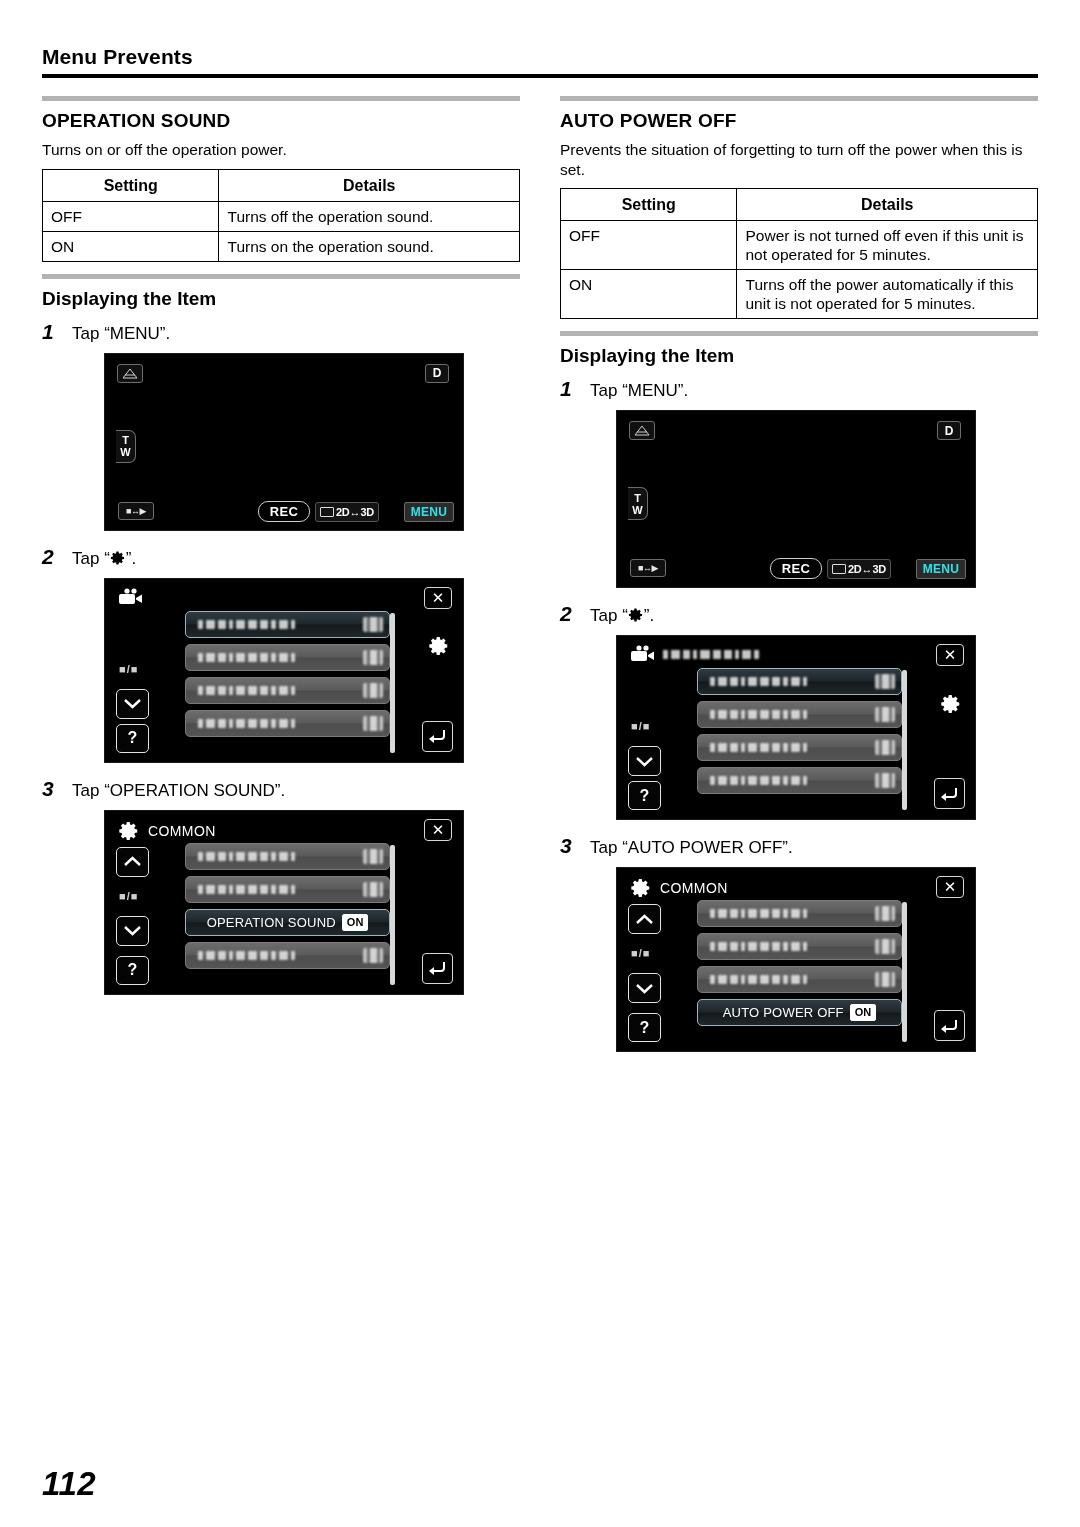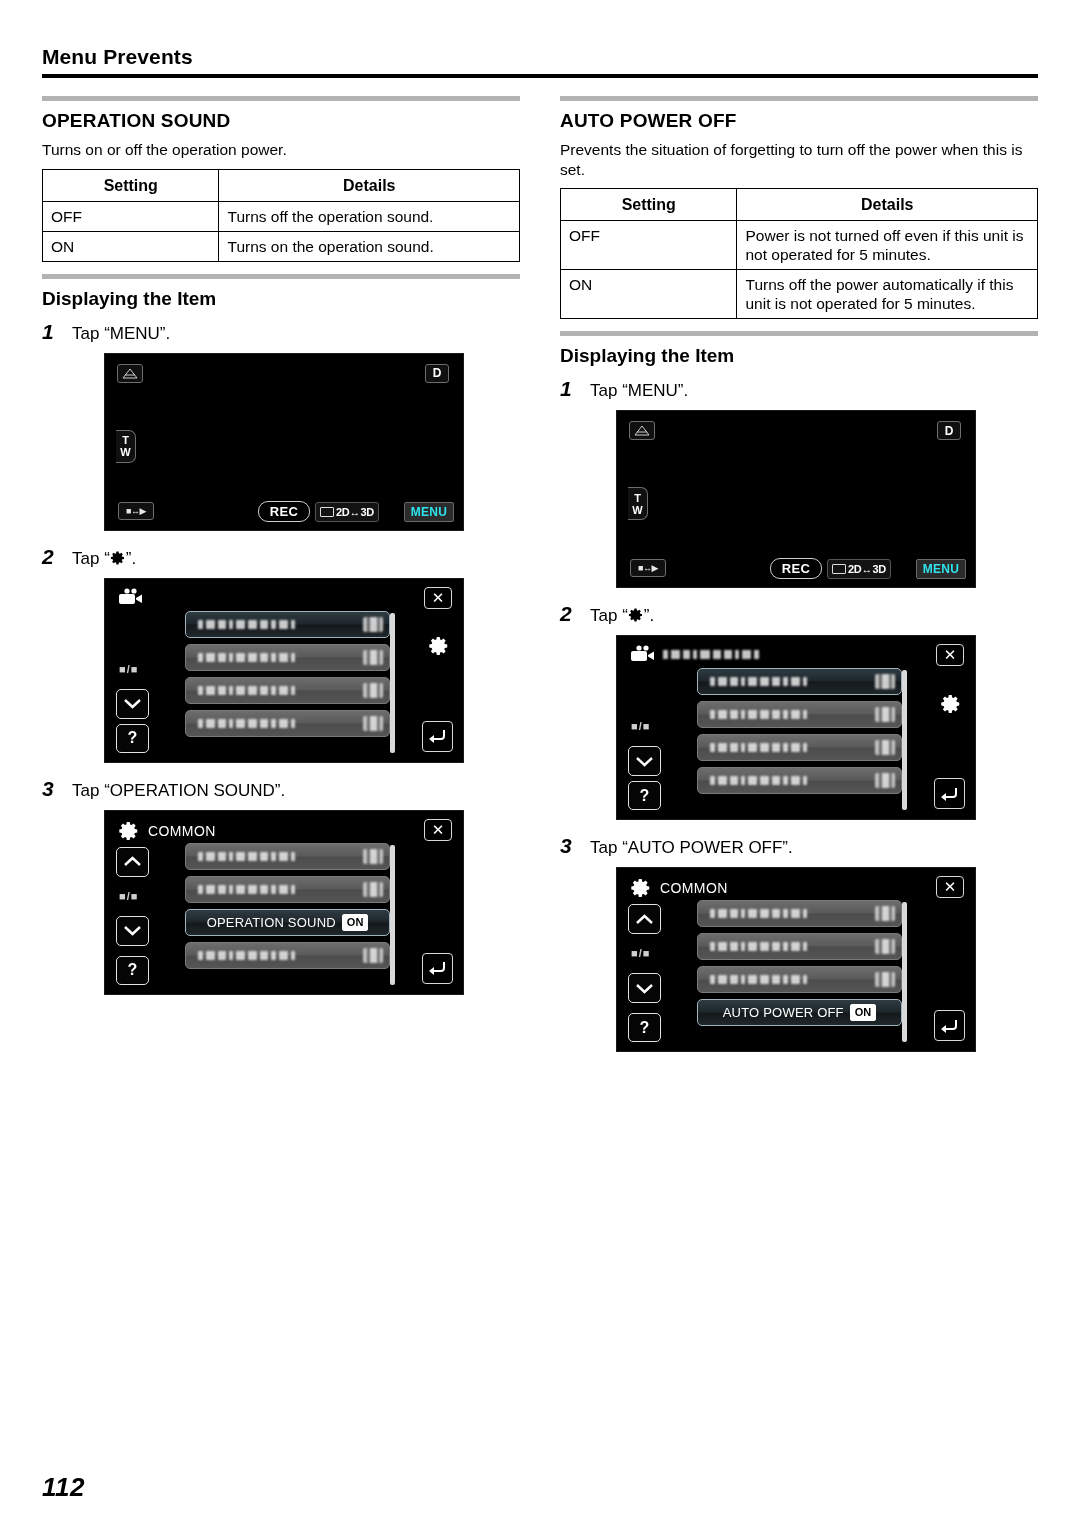--- a/index.html
+++ b/index.html
@@ -214,21 +214,21 @@
     border:1px solid #fff;
   }
   .m-scroll{
     position:absolute;right:68px;top:34px;width:5px;height:140px;
     background:#d9d9d9;border-radius:2px;
   }
 
   
   .folio{
     position:absolute;left:42px;bottom:24px;
-    font-size:26px;font-weight:bold;font-style:italic;letter-spacing:.5px;
+    font-size:33px;font-weight:bold;font-style:italic;letter-spacing:.5px;
   }
 </style>
 </head>
 <body>
 
 <div class="page">
 
   <div class="page-header">
     <div class="title">Menu Prevents</div>
     <div class="rule"></div>

